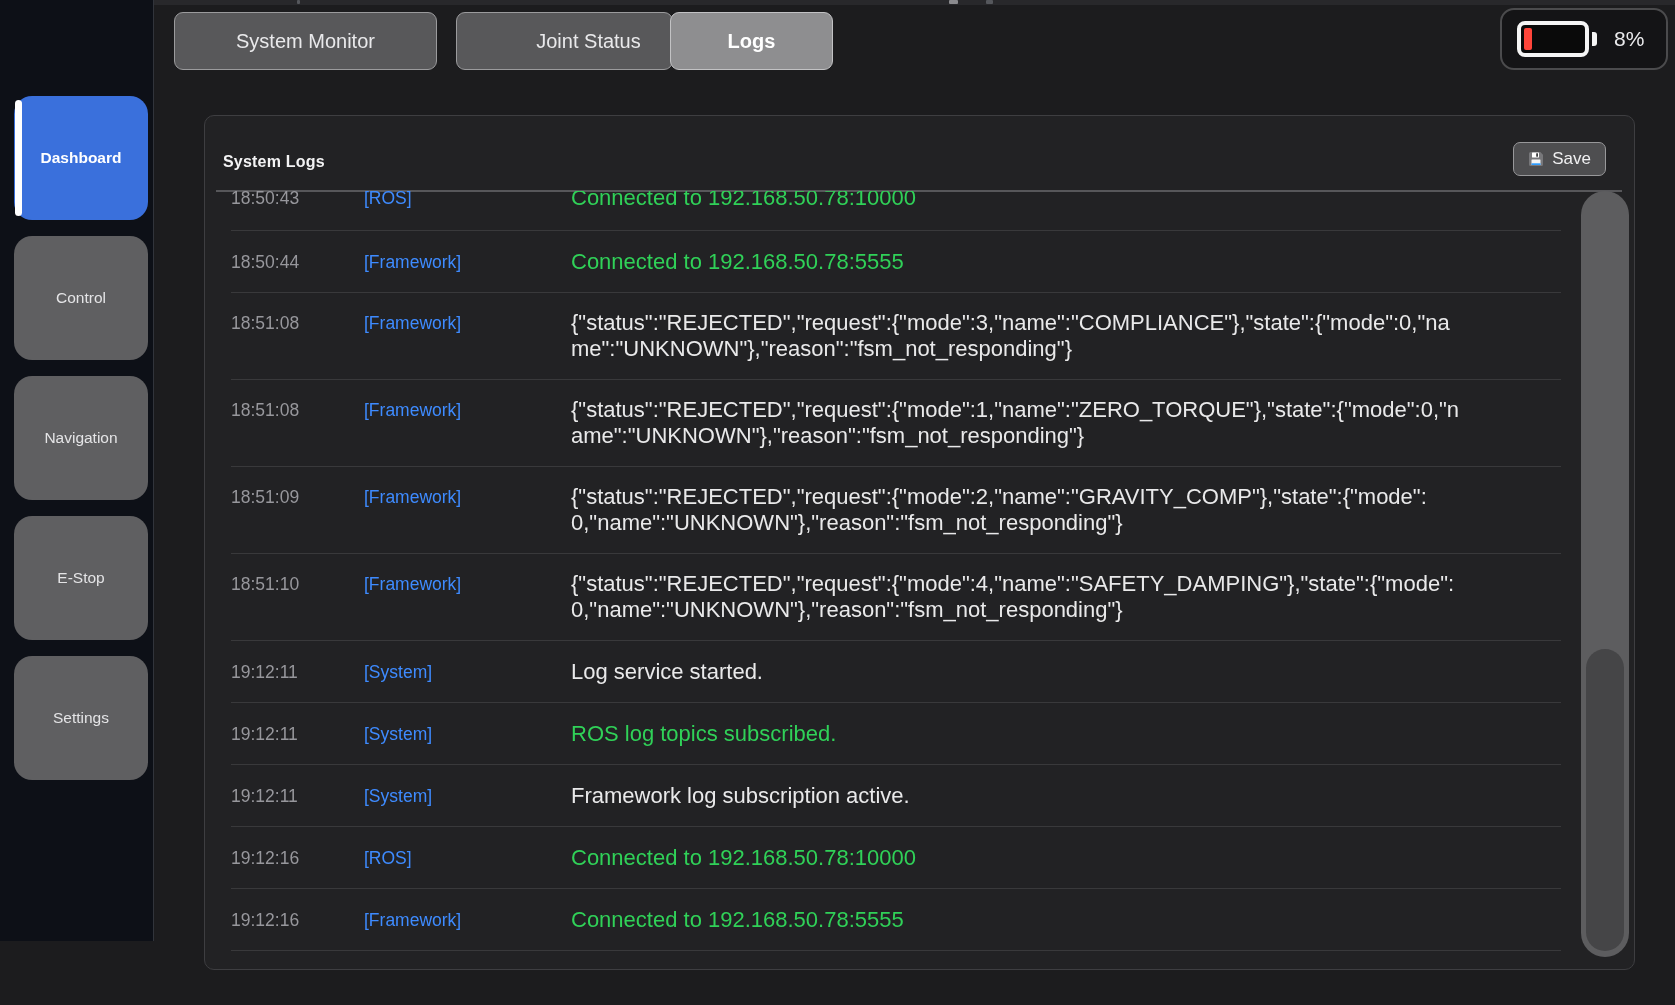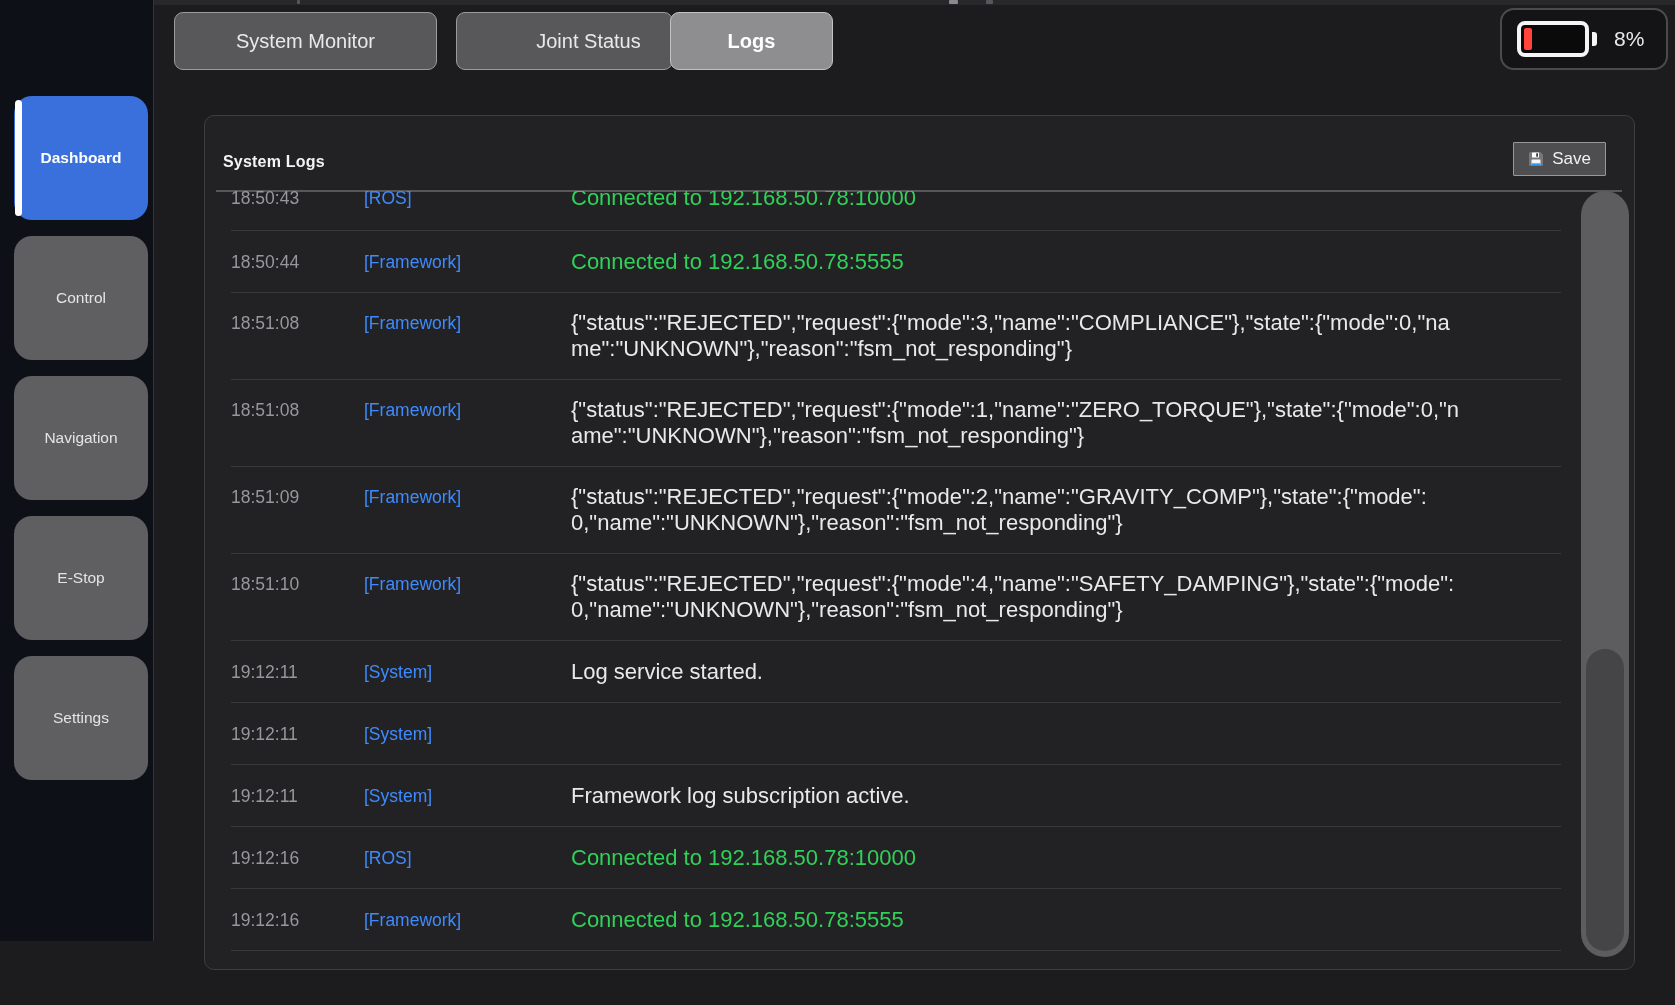--- a/index.html
+++ b/index.html
@@ -49,21 +49,21 @@
   .batt-nub { width:5px; height:14px; background:#f5f5f5; border-radius:0 3px 3px 0;
               margin-left:3px; }
   .batt-label { font-size:21px; color:#ebebed; margin-left:6px; }
 
   
   .panel { position:absolute; left:204px; top:115px; width:1431px; height:855px;
            background:#222224; border:1px solid #3e3e41; border-radius:10px; }
   .panel-title { position:absolute; left:18px; top:37px; font-size:16px; font-weight:700;
                  color:#f3f3f4; letter-spacing:0.2px; }
   .save-btn { position:absolute; right:28px; top:26px; height:34px; padding:0 14px;
-              background:#4e4e50; border:1.5px solid #98989a; border-radius:1px;
+              background:#4e4e50; border:1.5px solid #98989a; border-radius:7px;
               color:#f0f0f1; font-size:17px; font-family:inherit; cursor:pointer;
               display:flex; align-items:center; gap:8px; }
   .floppy { width:16px; height:16px; display:block; }
   .header-divider { position:absolute; left:11px; top:74px; width:1406px; height:1.5px;
                     background:#57575a; }
 
   
   .log-viewport { position:absolute; left:26px; top:75px; width:1330px; height:762px;
                   overflow:hidden; }
   .log-row { display:flex; border-bottom:1px solid #39393b; }
@@ -180,20 +180,21 @@
     <span class="col-msg msg-normal">{"status":"REJECTED","request":{"mode":4,"name":"SAFETY_DAMPING"},"state":{"mode":0,"name":"UNKNOWN"},"reason":"fsm_not_responding"}</span>
   </div>
       <div class="log-row row-single">
     <span class="col-time">19:12:11</span>
     <span class="col-source">[System]</span>
     <span class="col-msg msg-normal">Log service started.</span>
   </div>
       <div class="log-row row-single">
     <span class="col-time">19:12:11</span>
     <span class="col-source">[System]</span>
+    <span class="col-msg msg-success">ROS log topics subscribed.</span>
   </div>
       <div class="log-row row-single">
     <span class="col-time">19:12:11</span>
     <span class="col-source">[System]</span>
     <span class="col-msg msg-normal">Framework log subscription active.</span>
   </div>
       <div class="log-row row-single">
     <span class="col-time">19:12:16</span>
     <span class="col-source">[ROS]</span>
     <span class="col-msg msg-success">Connected to 192.168.50.78:10000</span>

